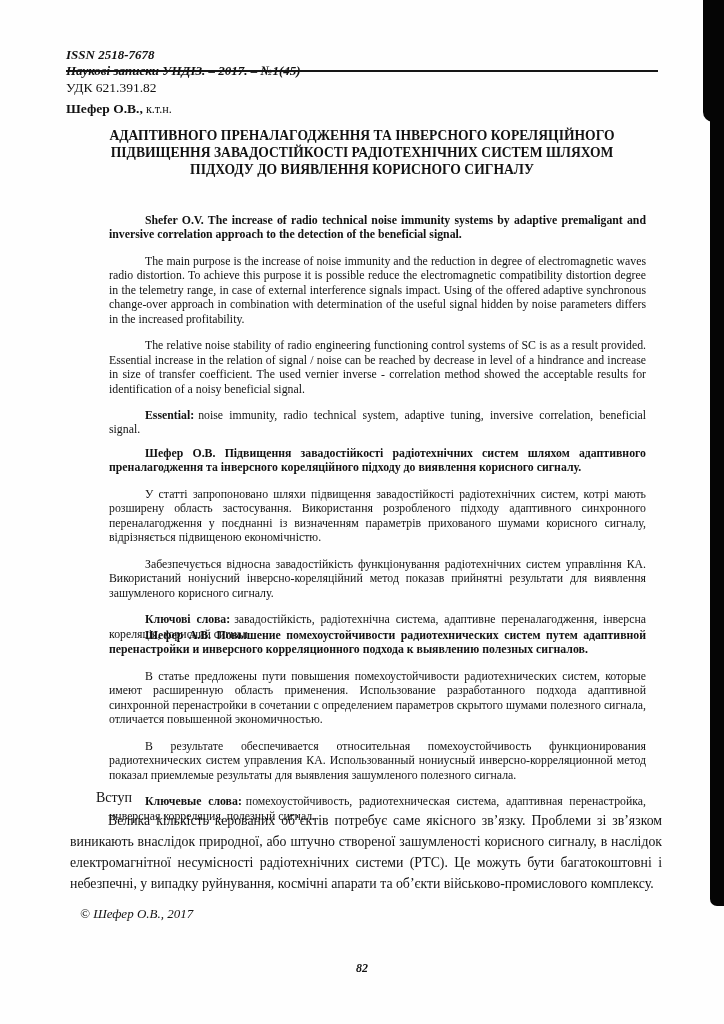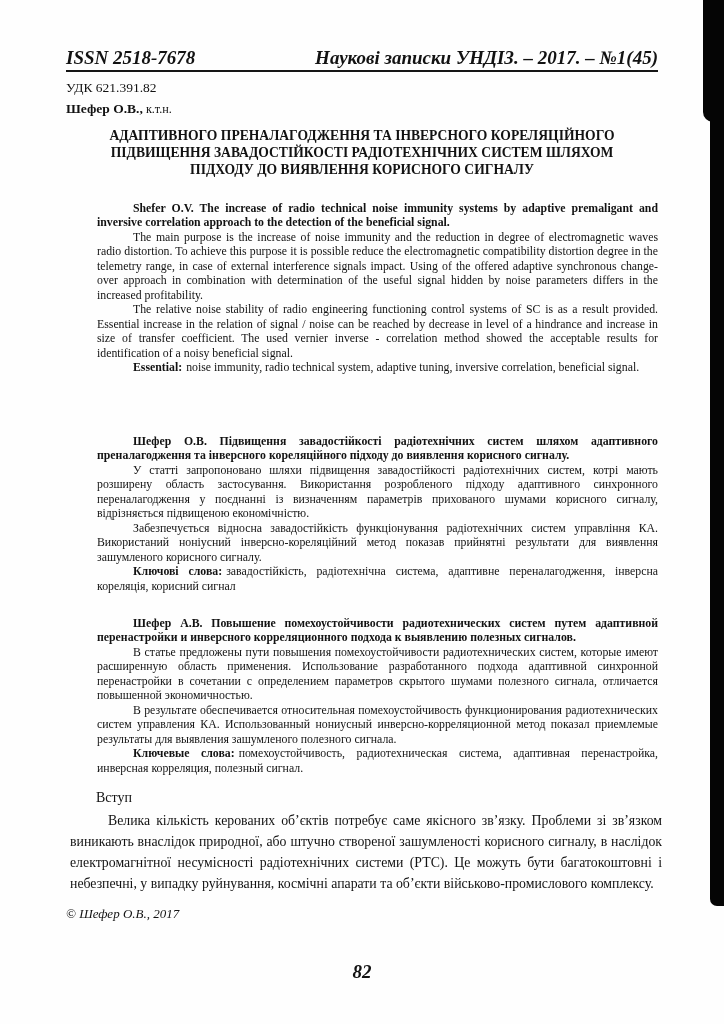--- a/index.html
+++ b/index.html
@@ -8,22 +8,23 @@
     background: #fefefe;
     overflow: hidden;
     font-family: "Liberation Serif", "DejaVu Serif", serif;
     color: #121212;
   }
   .page { position: relative; width: 724px; height: 1024px; }
 
   .hdr {
     position: absolute; top: 47px; left: 66px; width: 592px;
     display: flex; justify-content: space-between;
-    font-size: 19px; font-weight: bold; font-style: italic;
+    font-size: 13px; font-weight: bold; font-style: italic;
     white-space: nowrap;
+    flex-direction: column;
   }
   .rule {
     position: absolute; top: 70px; left: 66px; width: 592px;
     height: 2.4px; background: #161616;
   }
   .udk { position: absolute; top: 80px; left: 66px; font-size: 13.5px; }
   .author { position: absolute; top: 101px; left: 66px; font-size: 13.5px; }
   .author .degree { font-size: 12.2px; }
   .b { font-weight: bold; }
 
@@ -32,40 +33,40 @@
     margin: 0; text-align: center;
     font-size: 13.6px; font-weight: bold; line-height: 17.2px;
   }
   .title .tl { display: block; }
 
   .abs {
     position: absolute; left: 97px; width: 561px;
     font-size: 11.8px; line-height: 14.45px;
     text-align: justify;
   }
-  .abs p { margin: 0; text-indent: 36px; }
+  .abs p { margin: 12px; text-indent: 36px; }
   .kw-label { margin-right: 4px; }
 
   .intro-h {
     position: absolute; top: 787px; left: 96px;
     margin: 0; font-size: 14px; font-weight: normal; line-height: 21px;
   }
   .intro-p {
     position: absolute; top: 806px; left: 66px; width: 592px;
     margin: 4px; font-size: 13.8px; line-height: 21px;
     text-align: justify; text-indent: 38px;
   }
 
   .copyright {
-    position: absolute; top: 906px; left: 66px;
+    position: absolute; top: 906px; left: 80px;
     font-size: 13px; font-style: italic;
   }
   .pagenum {
     position: absolute; top: 961px; left: 66px; width: 592px;
-    text-align: center; font-size: 19px;
+    text-align: center; font-size: 12px;
     font-weight: bold; font-style: italic;
   }
 
   .scan-edge {
     position: absolute; top: 0; right: 0;
     width: 14px; height: 906px;
     background: #050505;
     border-bottom-left-radius: 7px;
   }
   .scan-edge-top {

